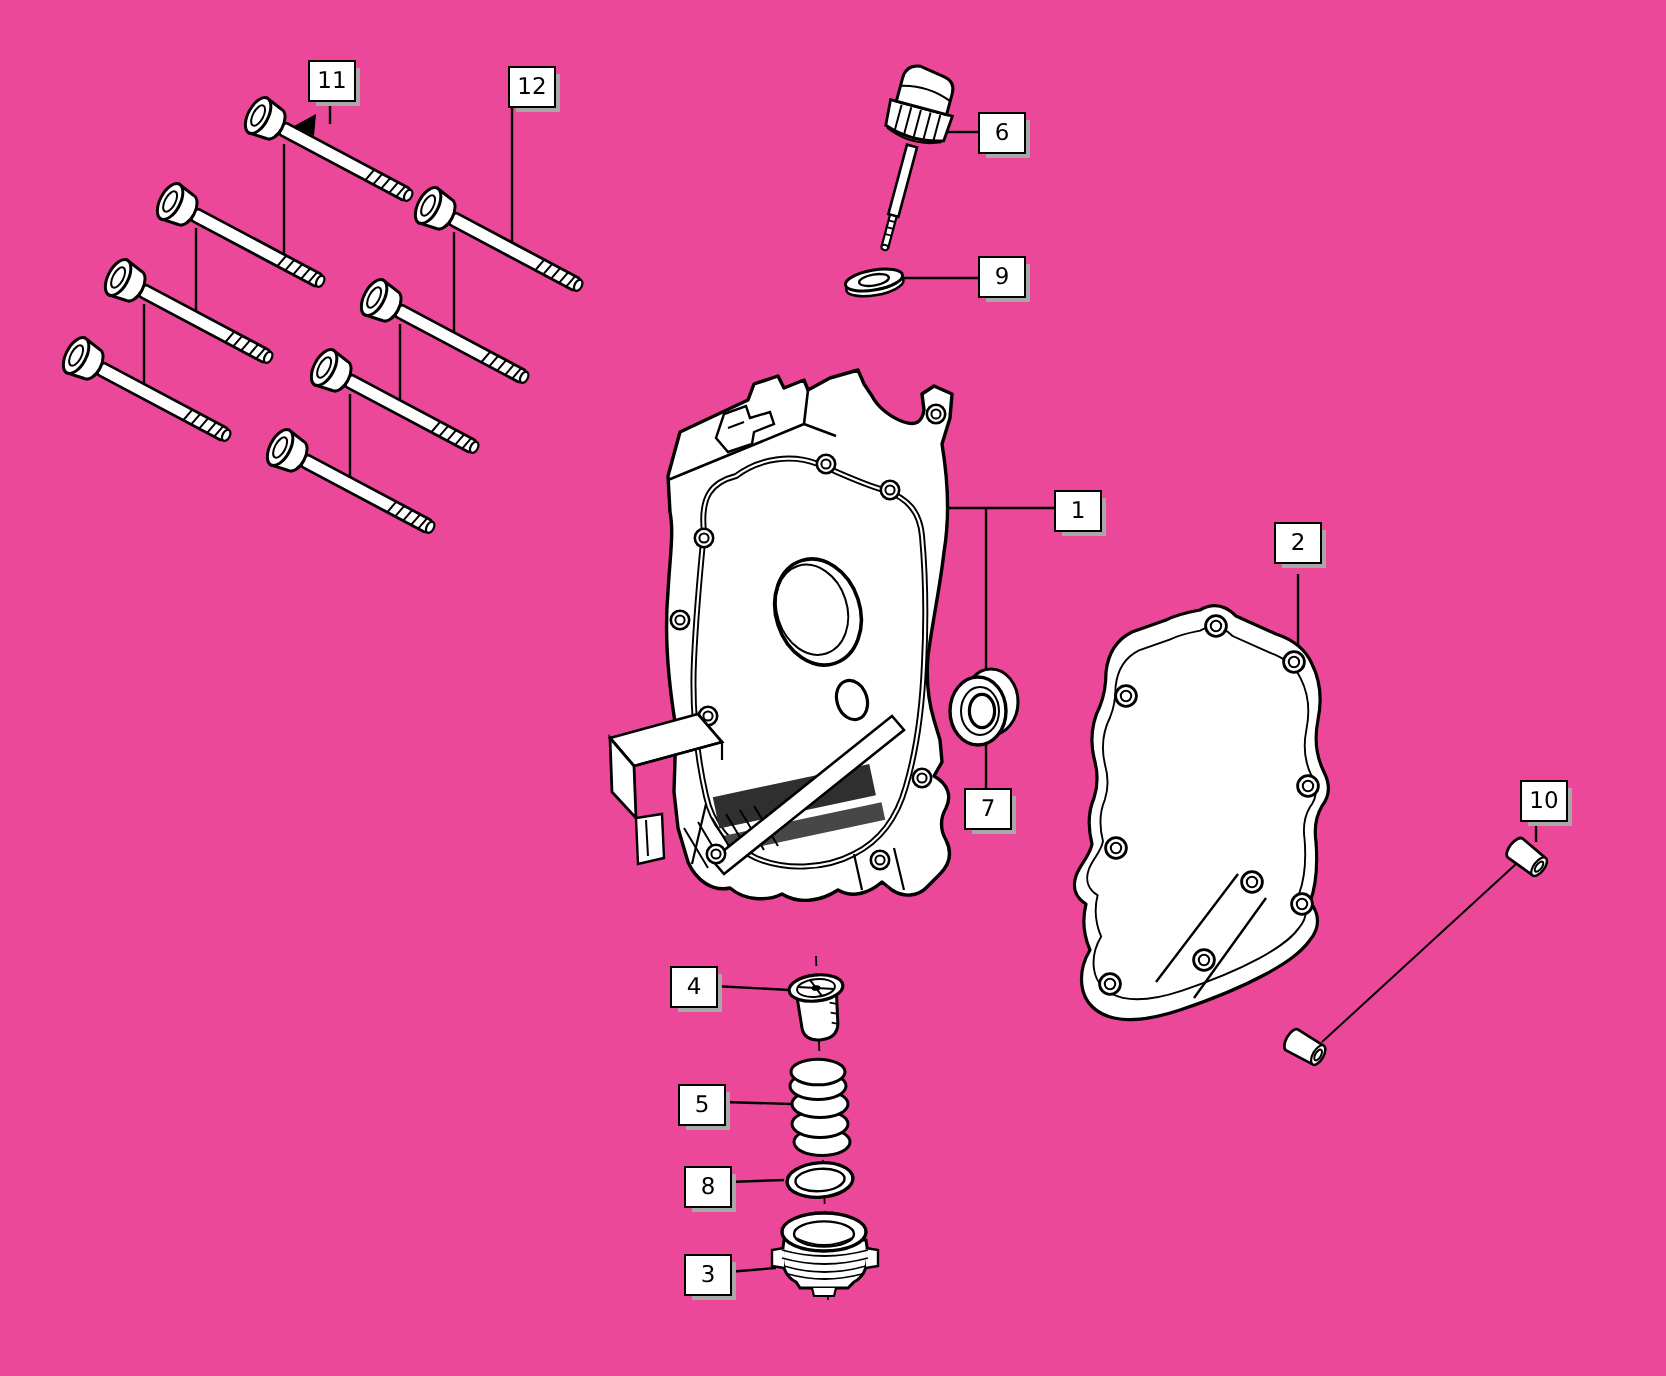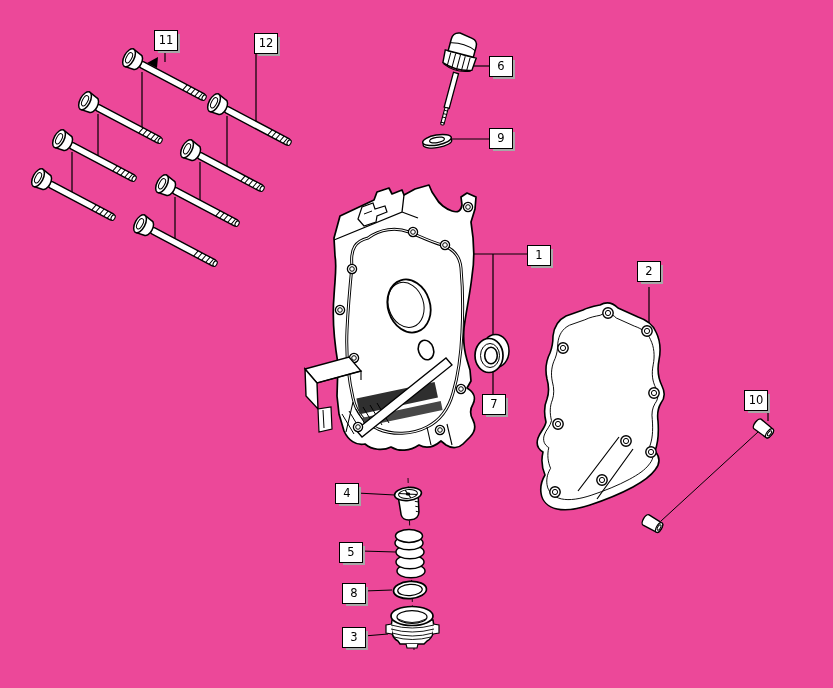--- a/index.html
+++ b/index.html
@@ -295,19 +295,19 @@
   </g>
 </svg>
 
   <div class="callout" style="left:154px;top:30px">11</div>
   <div class="callout" style="left:254px;top:33px">12</div>
   <div class="callout" style="left:489px;top:56px">6</div>
   <div class="callout" style="left:489px;top:128px">9</div>
   <div class="callout" style="left:527px;top:245px">1</div>
   <div class="callout" style="left:637px;top:261px">2</div>
   <div class="callout" style="left:482px;top:394px">7</div>
-  <div class="callout" style="left:744px;top:390px">10</div>
+  <div class="callout" style="left:760px;top:390px">10</div>
   <div class="callout" style="left:335px;top:483px">4</div>
   <div class="callout" style="left:339px;top:542px">5</div>
   <div class="callout" style="left:342px;top:583px">8</div>
   <div class="callout" style="left:342px;top:627px">3</div>
 
 </div>
 
 </body></html>

